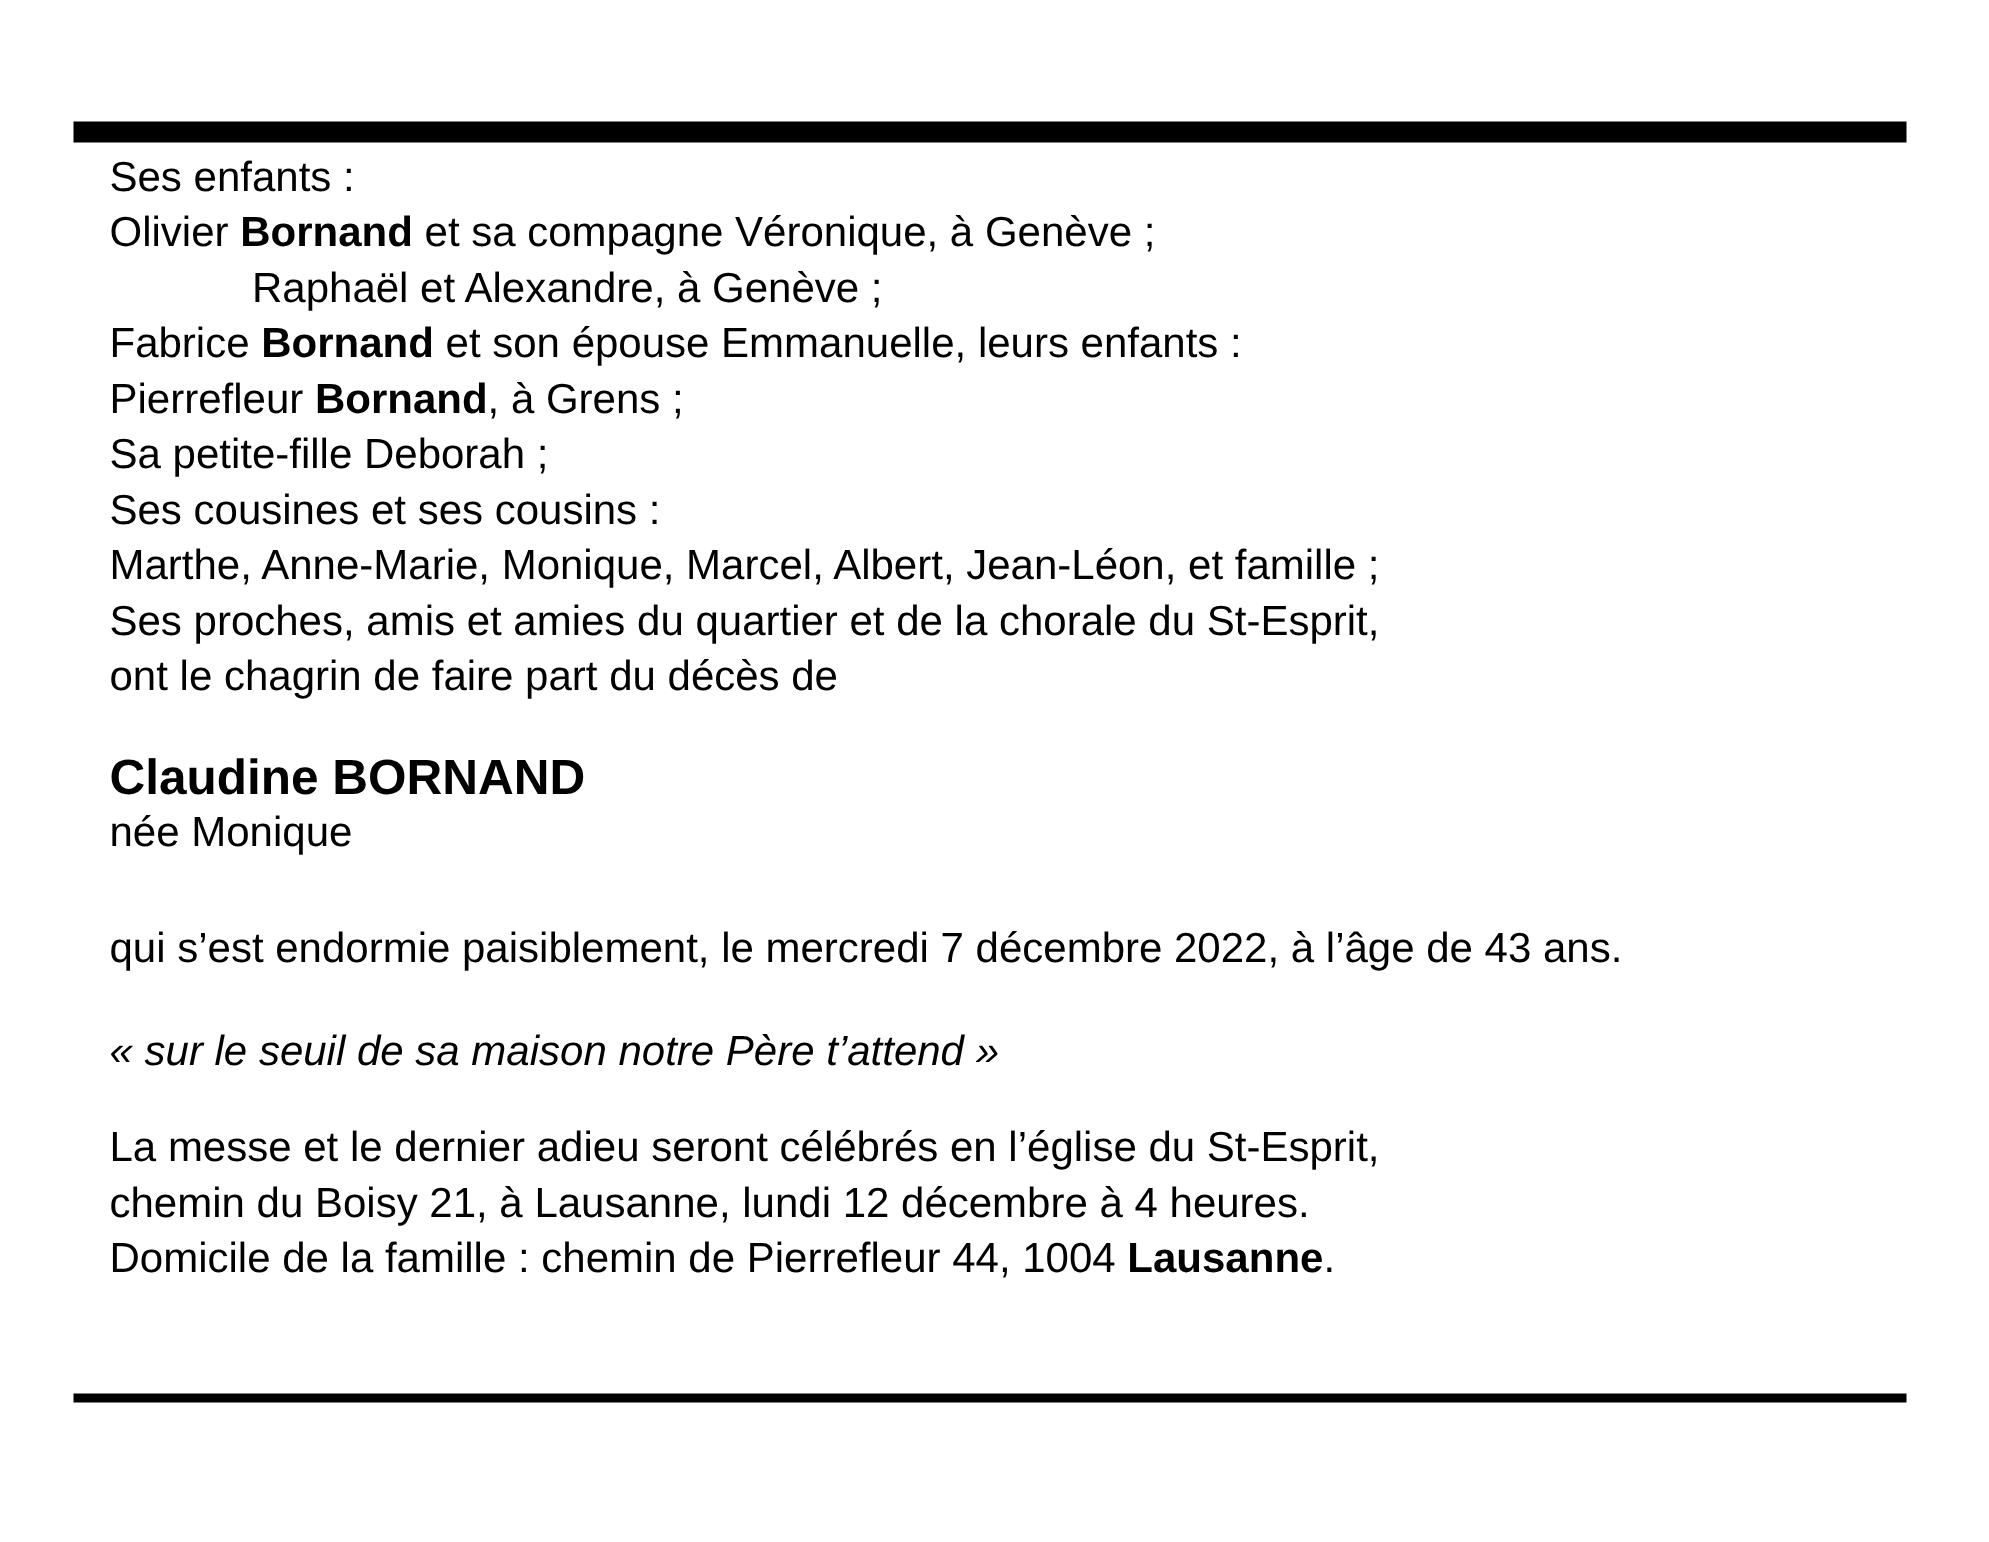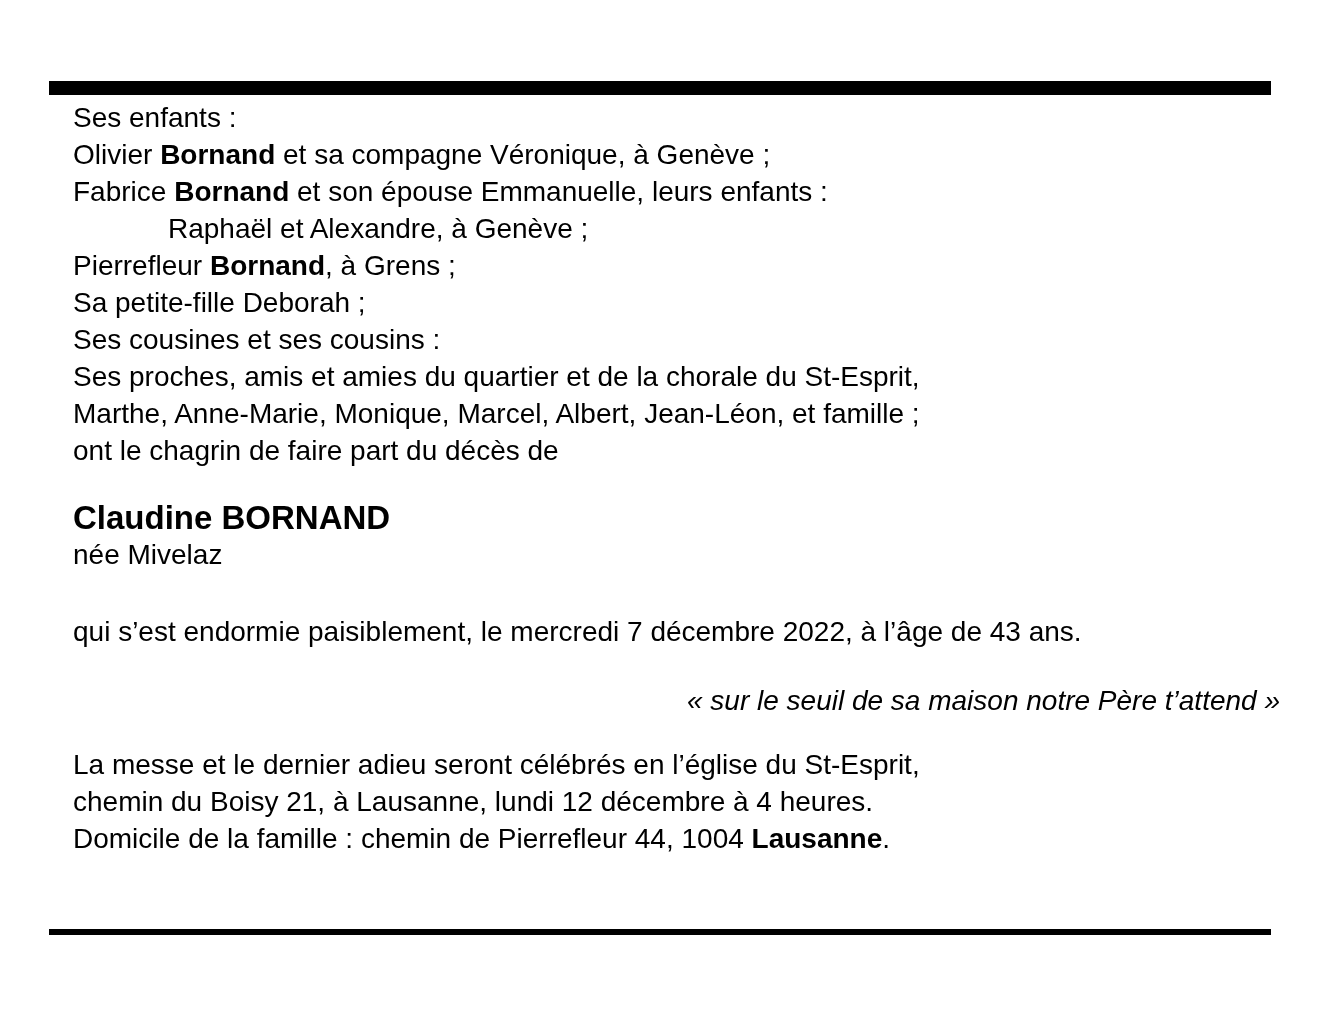--- a/index.html
+++ b/index.html
@@ -40,57 +40,57 @@
     font-weight: bold;
     line-height: 40px;
   }
   .maiden-name {
     font-size: 28px;
     line-height: 34px;
   }
   .death-line { margin-top: 41px; }
   .quote {
     margin-top: 32px;
-    text-align: right;
+    text-align: left;
     font-style: italic;
   }
   .ceremony-block { margin-top: 27px; }
 </style>
 </head>
 <body>
 
 <div class="page">
 
   <div class="rule rule-top"></div>
 
   <div class="content">
 
     <p class="line"><span>Ses enfants :</span></p>
 
     <p class="line"><span>Olivier </span><span class="b">Bornand</span><span> et sa compagne Véronique, à Genève ;</span></p>
 
+    <p class="line indent"><span>Raphaël et Alexandre, à Genève ;</span></p>
+
     <p class="line"><span>Fabrice </span><span class="b">Bornand</span><span> et son épouse Emmanuelle, leurs enfants :</span></p>
-
-    <p class="line indent"><span>Raphaël et Alexandre, à Genève ;</span></p>
 
     <p class="line"><span>Pierrefleur </span><span class="b">Bornand</span><span>, à Grens ;</span></p>
 
     <p class="line"><span>Sa petite-fille Deborah ;</span></p>
 
     <p class="line"><span>Ses cousines et ses cousins :</span></p>
 
+    <p class="line"><span>Marthe, Anne-Marie, Monique, Marcel, Albert, Jean-Léon, et famille ;</span></p>
+
     <p class="line"><span>Ses proches, amis et amies du quartier et de la chorale du St-Esprit,</span></p>
-
-    <p class="line"><span>Marthe, Anne-Marie, Monique, Marcel, Albert, Jean-Léon, et famille ;</span></p>
 
     <p class="line"><span>ont le chagrin de faire part du décès de</span></p>
 
     <div class="name-block">
       <div class="deceased-name">Claudine BORNAND</div>
-      <div class="maiden-name">née Mivelaz</div>
+      <div class="maiden-name">née Monique</div>
     </div>
 
     <p class="line death-line">qui s’est endormie paisiblement, le mercredi 7 décembre 2022, à l’âge de 43 ans.</p>
 
     <p class="line quote">« sur le seuil de sa maison notre Père t’attend »</p>
 
     <div class="ceremony-block">
       <p class="line"><span>La messe et le dernier adieu seront célébrés en l’église du St-Esprit,</span></p>
       <p class="line"><span>chemin du Boisy 21, à Lausanne, lundi 12 décembre à 4 heures.</span></p>
       <p class="line"><span>Domicile de la famille : chemin de Pierrefleur 44, 1004 </span><span class="b">Lausanne</span><span>.</span></p>

